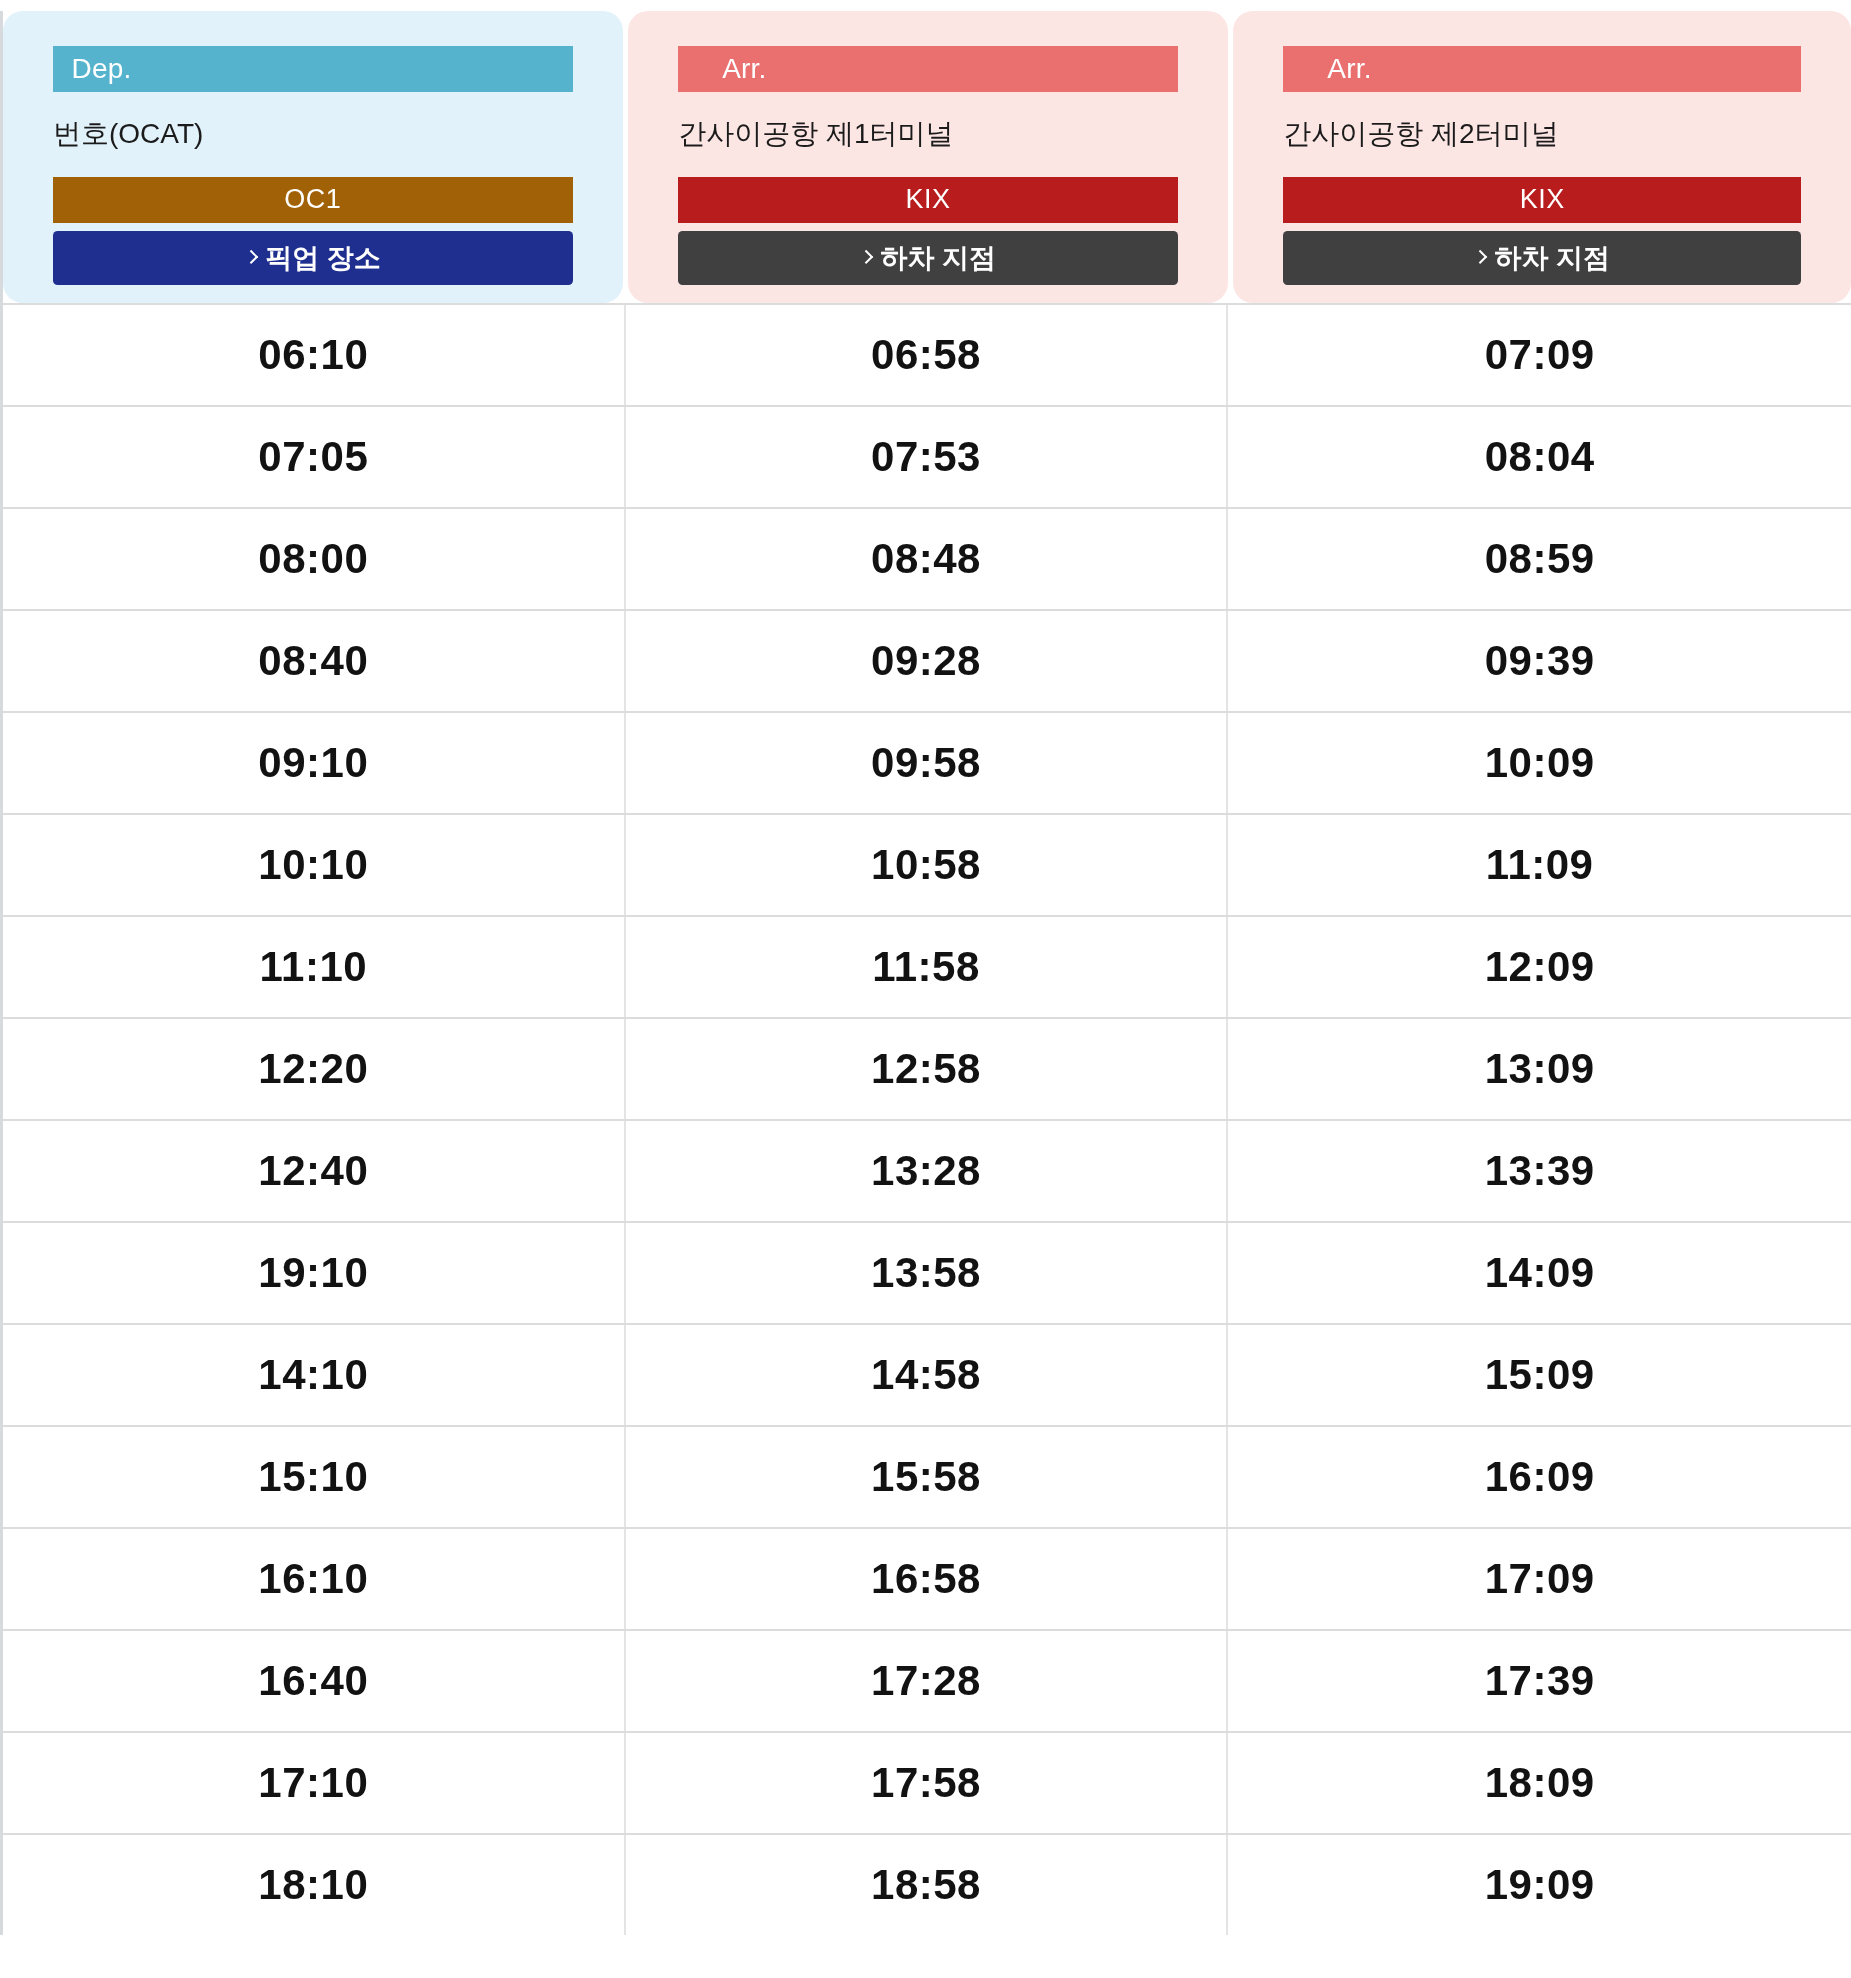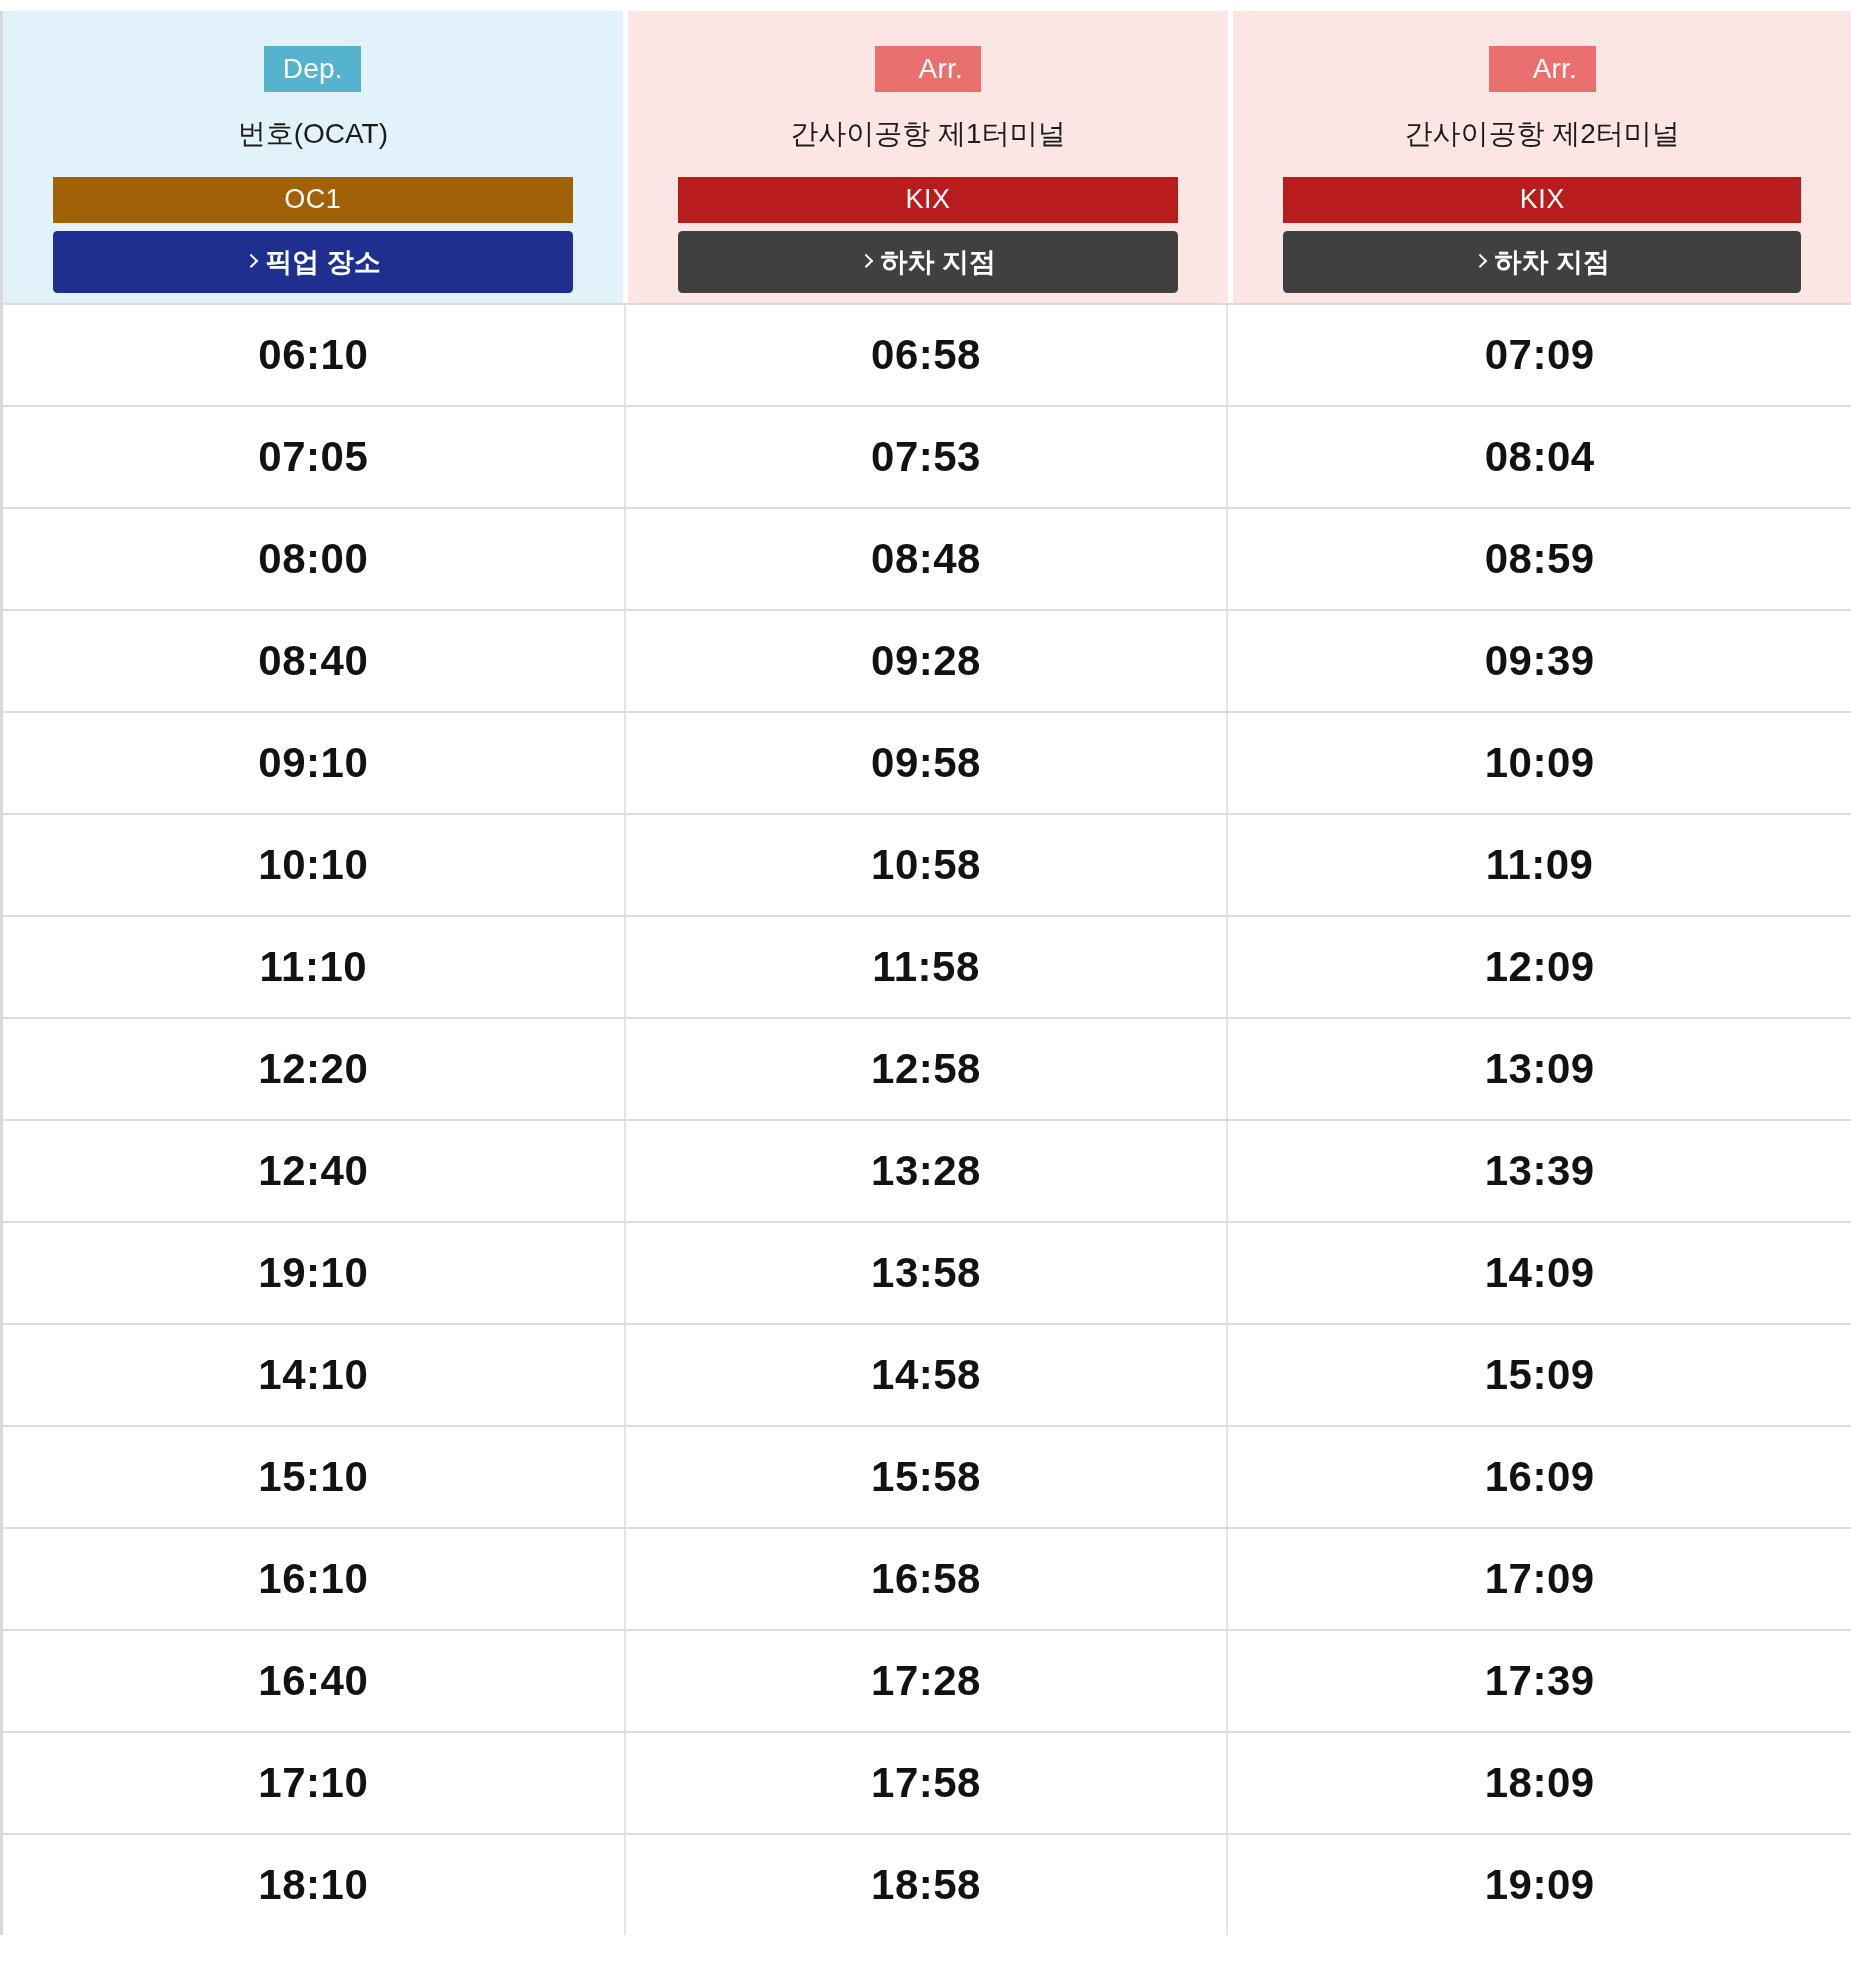--- a/index.html
+++ b/index.html
@@ -24,23 +24,23 @@
     display: flex;
     width: 100%;
     height: 292px;
     border-left: 3.7px solid #d6dadd;
   }
 
   .th {
     position: relative;
     display: flex;
     flex-direction: column;
-    align-items: center;
     justify-content: flex-start;
     padding: 35px 50px 0 50px;
+    border-radius: 20px;
   }
 
   .th-dep {
     width: 620px;
     background: #e1f2fa;
   }
   .th-arr1 {
     width: 600px;
     background: #fce6e4;
     margin-left: 5.5px;
@@ -83,21 +83,21 @@
     color: #ffffff;
     font-weight: 400;
     letter-spacing: 0.5px;
   }
   .code-blue { background: #a16207; }
   .code-red  { background: #b91c1c; }
 
   .point-btn {
     width: 100%;
     margin-top: 8.3px;
-    height: 62px;
+    height: 54px;
     border-radius: 4.6px;
     display: flex;
     align-items: center;
     justify-content: center;
     gap: 8.3px;
     font-size: 27px;
     font-weight: bold;
     color: #ffffff;
     cursor: pointer;
   }

